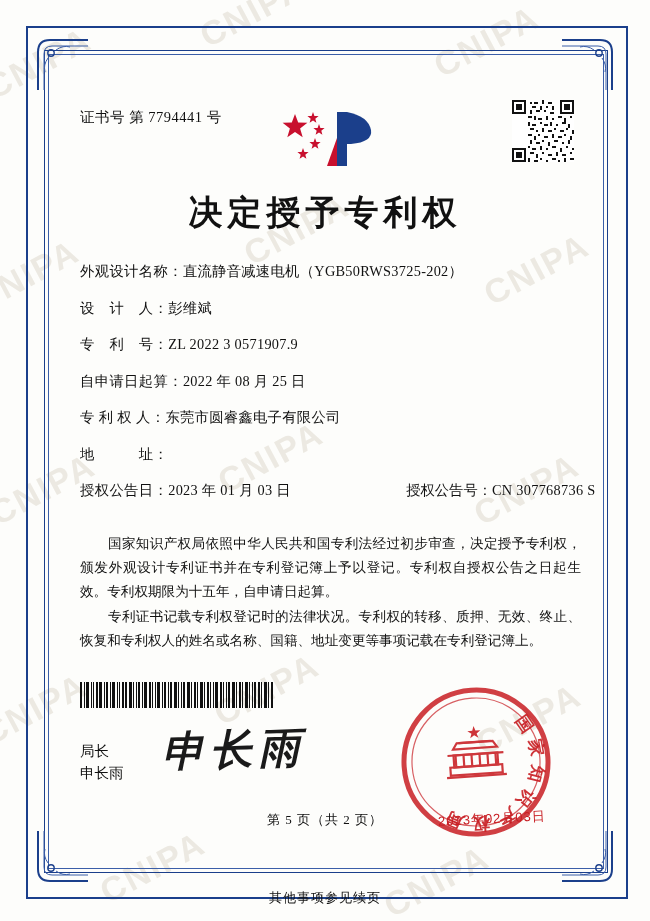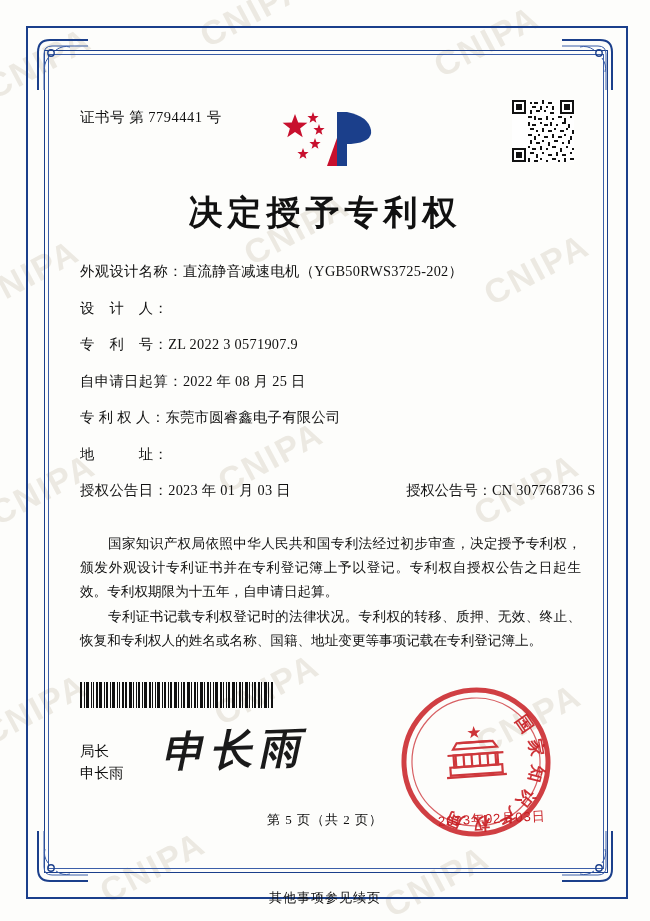--- a/index.html
+++ b/index.html
@@ -408,20 +408,21 @@
 
     <div class="title">决定授予专利权</div>
 
     <div class="fields">
       <div class="frow">
         <span class="flabel">外观设计名称：</span>
         <span class="fvalue">直流静音减速电机（YGB50RWS3725-202）</span>
       </div>
       <div class="frow">
         <span class="flabel">设　计　人：</span>
+        <span class="fvalue">彭维斌</span>
       </div>
       <div class="frow">
         <span class="flabel">专　利　号：</span>
         <span class="fvalue">ZL 2022 3 0571907.9</span>
       </div>
       <div class="frow">
         <span class="flabel">自申请日起算：</span>
         <span class="fvalue">2022 年 08 月 25 日</span>
       </div>
       <div class="frow">

